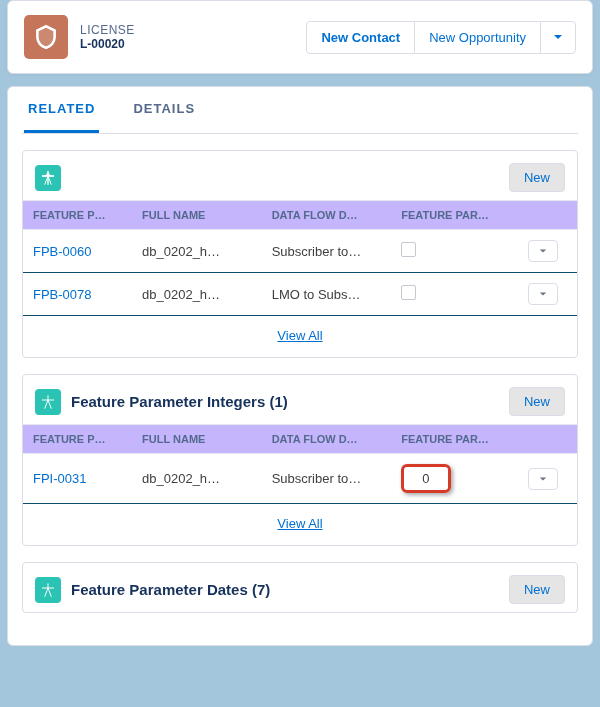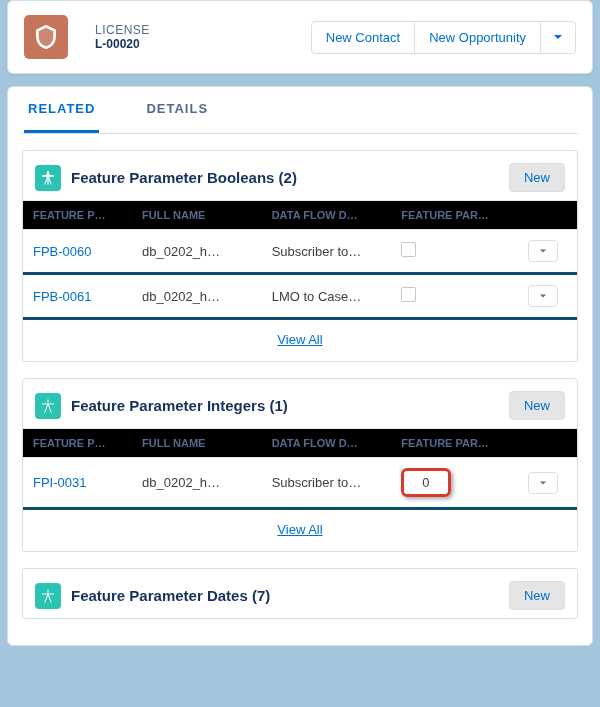--- a/index.html
+++ b/index.html
@@ -11,21 +11,21 @@
     color: #3e3e3c;
   }
   .page-wrap { padding: 0 7px 7px 7px; }
   .header-card {
     background: #fff;
     border: 1px solid #d8dde6;
     border-radius: 6px;
     padding: 14px 16px;
     display: flex;
     align-items: center;
-    gap: 27px;
+    gap: 12px;
     margin-bottom: 12px;
     box-shadow: 0 1px 3px rgba(0,0,0,0.05);
   }
   .record-icon {
     width: 44px; height: 44px;
     background: #c4755a;
     border-radius: 5px;
     display: flex; align-items: center; justify-content: center;
     flex-shrink: 0;
   }
@@ -46,41 +46,41 @@
   }
   .action-btn {
     background: #fff;
     border: 1px solid #d8dde6;
     color: #0070d2;
     padding: 8px 14px;
     font-size: 13px;
     cursor: pointer;
     margin-left: -1px;
   }
-  .action-btn:first-child { border-radius: 4px 0 0 4px; margin-left:11px;}
+  .action-btn:first-child { border-radius: 4px 0 0 4px; margin-left:11px;font-weight:bold;}
   .action-caret {
     background:#fff;
     border:1px solid #d8dde6;
     border-radius:0 4px 4px 0;
     margin-left:-1px;
     width:36px;
     cursor:pointer;
     display:flex;align-items:center;justify-content:center;
   }
   .main-card {
     background: #fff;
     border: 1px solid #d8dde6;
     border-radius: 6px;
     padding: 0 14px 14px 14px;
     min-height: 560px;
   }
   .tabs {
     display:flex;
     border-bottom:1px solid #d8dde6;
-    gap: 43px;
+    gap: 30px;
     padding: 0 2px;
   }
   .tab {
     padding: 14px 4px;
     font-size: 13px;
     font-weight: 600;
     letter-spacing: 1px;
     color: #54698d;
     cursor:pointer;
     border-bottom: 3px solid transparent;
@@ -129,28 +129,28 @@
     border-collapse:collapse;
   }
   .tbl th {
     text-align:left;
     font-size:11px;
     font-weight:600;
     color:#54698d;
     padding:8px 10px;
     border-top:1px solid #e5e9ee;
     border-bottom:1px solid #e5e9ee;
-    background:#000000;
+    background:#c4b5fd;
     white-space:nowrap;
     overflow:hidden;
     text-overflow:ellipsis;
   }
   .tbl td {
     padding:10px 10px;
-    border-bottom:3px solid #0c4a6e;
+    border-bottom:1px solid #0c4a6e;
     font-size:13px;
     color:#3e3e3c;
     white-space:nowrap;
     overflow:hidden;
     text-overflow:ellipsis;
   }
   .tbl .link { color:#0070d2; cursor:pointer; }
   .row-action {
     width:30px;height:22px;
     border:1px solid #d8dde6;
@@ -222,21 +222,20 @@
     </div>
 
     <div class="related-card">
       <div class="related-header">
         <div class="related-icon">
           <svg viewBox="0 0 24 24" fill="#fff">
               <path d="M12 2 L14 9 H21 L12 9 Z M12 2 L10 9 H3 L12 9 Z M12 22 V9" stroke="#fff" stroke-width="2" fill="none"></path>
               <path d="M3 9 H21 M12 2 V9 M7 22 L12 9 L17 22" stroke="#fff" stroke-width="1.5" fill="none"></path>
             </svg>
         </div>
-        <div class="related-title">Feature Parameter Booleans (2)</div>
         <button class="new-btn">New</button>
       </div>
       <table class="tbl">
         <colgroup>
             <col class="col-id">
             <col class="col-name">
             <col class="col-flow">
             <col class="col-val">
             <col class="col-act">
           </colgroup>
@@ -257,23 +256,23 @@
             <td><span class="checkbox"></span></td>
             <td>
                 <div class="row-action">
                   <svg width="8" height="8" viewBox="0 0 10 10">
                     <path d="M1 3 L5 7 L9 3 Z" fill="#6b7280"></path>
                   </svg>
                 </div>
               </td>
           </tr>
           <tr>
-            <td class="link">FPB-0061</td>
+            <td class="link">FPB-0078</td>
             <td>db_0202_h…</td>
-            <td>LMO to Case…</td>
+            <td>LMO to Subs…</td>
             <td><span class="checkbox"></span></td>
             <td>
                 <div class="row-action">
                   <svg width="8" height="8" viewBox="0 0 10 10">
                     <path d="M1 3 L5 7 L9 3 Z" fill="#6b7280"></path>
                   </svg>
                 </div>
               </td>
           </tr>
         </tbody>

